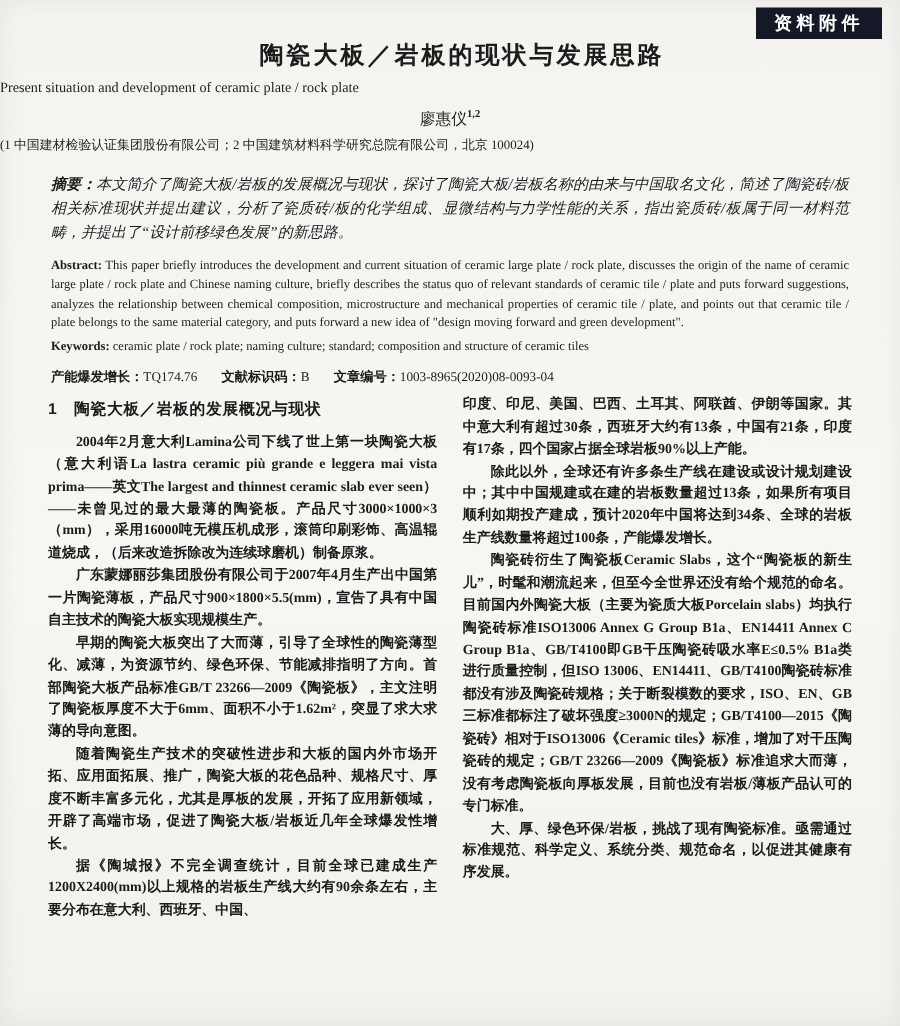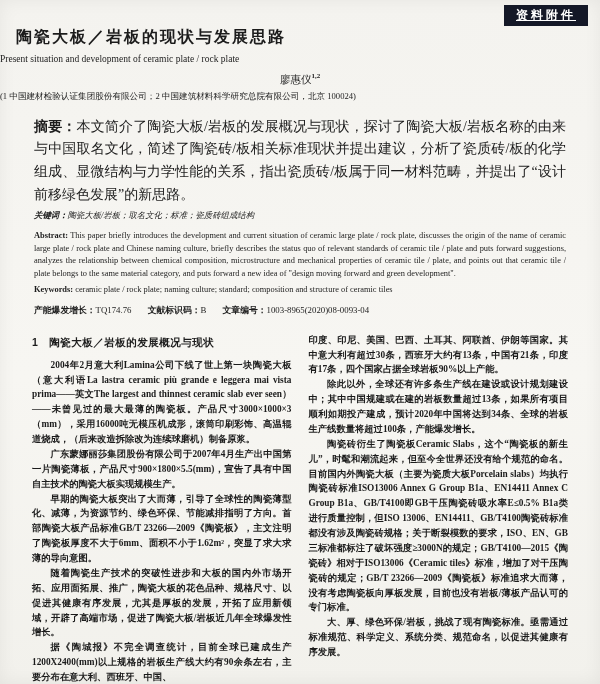--- a/index.html
+++ b/index.html
@@ -9,37 +9,36 @@
     position:relative; width:600px; height:684px; overflow:hidden;
     background:linear-gradient(180deg,#f4f3ef 0%,#f7f6f2 55%,#f2f1ec 100%);
     color:#1c1c1c;
     box-shadow:inset 0 0 18px rgba(0,0,0,0.06);
   }
   .stamp {
     position:absolute; top:5px; right:12px;
     background:#141827; color:#fff;
     padding:2px 12px; font-size:12px; font-weight:bold; letter-spacing:3px;
     font-family:"Liberation Sans", sans-serif;
-    text-decoration:underline;
   }
-  .title-cn { margin-top:27px; font-size:16px; font-weight:bold; letter-spacing:2px;padding-left:16px; }
+  .title-cn { margin-top:27px; text-align:center; font-size:16px; font-weight:bold; letter-spacing:2px;padding-left:16px; }
   .title-en { margin-top:6px; text-align:left; font-size:9.5px; color:#222; }
   .author-line { margin-top:8px; text-align:center; font-size:10.5px; }
   .author-sup { font-size:7px;font-weight:bold; }
   .affiliation { margin-top:4px; text-align:left; font-size:8.6px; color:#222; }
   .front { margin:13px 34px 0 34px; }
   .front p { text-align:justify; }
   .lbl { font-weight:bold; }
-  .abs-cn { font-size:14px; line-height:1.62; }
+  .abs-cn { font-size:10px; line-height:1.62; font-style:italic; }
   .kw-cn  { font-size:8.4px; line-height:1.62; font-style:italic; margin-top:3px; }
   .abs-en { font-size:8.4px; line-height:1.52; margin-top:7px; }
   .kw-en  { font-size:8.4px; line-height:1.52; margin-top:3px; }
   .clc    { font-size:8.8px; margin-top:8px; }
   .clc .pair { margin-right:14px; white-space:nowrap; }
-  .columns { display:flex; gap:17px; margin:16px 32px 0 32px; }
+  .columns { display:flex; gap:17px; margin:5px 32px 0 32px; }
   .col { flex:1; min-width:0; }
   .section {
     font-family:"Liberation Sans", sans-serif;
     font-size:10.5px; font-weight:bold; margin:3px 0 8px 0; letter-spacing:0.5px;
   }
   .body-p {
     font-size:9.3px; line-height:1.6; text-align:justify; text-indent:2em;
     color:#1b1b1b;
     font-weight:bold;
   }
@@ -58,41 +57,40 @@
   <div class="title-en">Present situation and development of ceramic plate / rock plate</div>
 
   <div class="author-line">
     <span class="author-name">廖惠仪</span><sup class="author-sup">1,2</sup>
   </div>
   <div class="affiliation">(1 中国建材检验认证集团股份有限公司；2 中国建筑材料科学研究总院有限公司，北京 100024)</div>
 
   <div class="front">
     <p class="abs-cn"><span class="lbl">摘要：</span><span>本文简介了陶瓷大板/岩板的发展概况与现状，探讨了陶瓷大板/岩板名称的由来与中国取名文化，简述了陶瓷砖/板相关标准现状并提出建议，分析了瓷质砖/板的化学组成、显微结构与力学性能的关系，指出瓷质砖/板属于同一材料范畴，并提出了“设计前移绿色发展”的新思路。</span></p>
 
-    <p class="kw-cn"><span class="lbl">关键词：</span><span>陶瓷大板/岩板；取名文化；标准；瓷质砖组成结构</span></p>
 
     <p class="abs-en"><span class="lbl">Abstract:</span> <span>This paper briefly introduces the development and current situation of ceramic large plate / rock plate, discusses the origin of the name of ceramic large plate / rock plate and Chinese naming culture, briefly describes the status quo of relevant standards of ceramic tile / plate and puts forward suggestions, analyzes the relationship between chemical composition, microstructure and mechanical properties of ceramic tile / plate, and points out that ceramic tile / plate belongs to the same material category, and puts forward a new idea of "design moving forward and green development".</span></p>
 
     <p class="kw-en"><span class="lbl">Keywords:</span> <span>ceramic plate / rock plate; naming culture; standard; composition and structure of ceramic tiles</span></p>
 
     <p class="clc">
       <span class="pair"><span class="lbl">产能爆发增长：</span><span>TQ174.76</span></span>
       <span class="pair"><span class="lbl">文献标识码：</span><span>B</span></span>
       <span class="pair"><span class="lbl">文章编号：</span><span>1003-8965(2020)08-0093-04</span></span>
     </p>
   </div>
 
   <div class="columns">
     <div class="col col-left">
       <h2 class="section">1　陶瓷大板／岩板的发展概况与现状</h2>
       <div>
           <p class="body-p">2004年2月意大利Lamina公司下线了世上第一块陶瓷大板（意大利语La lastra ceramic più grande e leggera mai vista prima——英文The largest and thinnest ceramic slab ever seen）——未曾见过的最大最薄的陶瓷板。产品尺寸3000×1000×3（mm），采用16000吨无模压机成形，滚筒印刷彩饰、高温辊道烧成，（后来改造拆除改为连续球磨机）制备原浆。</p>
           <p class="body-p">广东蒙娜丽莎集团股份有限公司于2007年4月生产出中国第一片陶瓷薄板，产品尺寸900×1800×5.5(mm)，宣告了具有中国自主技术的陶瓷大板实现规模生产。</p>
           <p class="body-p">早期的陶瓷大板突出了大而薄，引导了全球性的陶瓷薄型化、减薄，为资源节约、绿色环保、节能减排指明了方向。首部陶瓷大板产品标准GB/T 23266—2009《陶瓷板》，主文注明了陶瓷板厚度不大于6mm、面积不小于1.62m²，突显了求大求薄的导向意图。</p>
-          <p class="body-p">随着陶瓷生产技术的突破性进步和大板的国内外市场开拓、应用面拓展、推广，陶瓷大板的花色品种、规格尺寸、以促进其健康有序发展，尤其是厚板的发展，开拓了应用新领域，开辟了高端市场，促进了陶瓷大板/岩板近几年全球爆发性增长。</p>
+          <p class="body-p">随着陶瓷生产技术的突破性进步和大板的国内外市场开拓、应用面拓展、推广，陶瓷大板的花色品种、规格尺寸、厚度不断丰富多元化，尤其是厚板的发展，开拓了应用新领域，开辟了高端市场，促进了陶瓷大板/岩板近几年全球爆发性增长。</p>
           <p class="body-p">据《陶城报》不完全调查统计，目前全球已建成生产1200X2400(mm)以上规格的岩板生产线大约有90余条左右，主要分布在意大利、西班牙、中国、</p>
         </div>
     </div>
     <div class="col col-right">
       <div>
           <p class="body-p">印度、印尼、美国、巴西、土耳其、阿联酋、伊朗等国家。其中意大利有超过30条，西班牙大约有13条，中国有21条，印度有17条，四个国家占据全球岩板90%以上产能。</p>
           <p class="body-p">除此以外，全球还有许多条生产线在建设或设计规划建设中；其中中国规建或在建的岩板数量超过13条，如果所有项目顺利如期投产建成，预计2020年中国将达到34条、全球的岩板生产线数量将超过100条，产能爆发增长。</p>
           <p class="body-p">陶瓷砖衍生了陶瓷板Ceramic Slabs，这个“陶瓷板的新生儿”，时髦和潮流起来，但至今全世界还没有给个规范的命名。目前国内外陶瓷大板（主要为瓷质大板Porcelain slabs）均执行陶瓷砖标准ISO13006 Annex G Group B1a、EN14411 Annex C Group B1a、GB/T4100即GB干压陶瓷砖吸水率E≤0.5% B1a类进行质量控制，但ISO 13006、EN14411、GB/T4100陶瓷砖标准都没有涉及陶瓷砖规格；关于断裂模数的要求，ISO、EN、GB三标准都标注了破坏强度≥3000N的规定；GB/T4100—2015《陶瓷砖》相对于ISO13006《Ceramic tiles》标准，增加了对干压陶瓷砖的规定；GB/T 23266—2009《陶瓷板》标准追求大而薄，没有考虑陶瓷板向厚板发展，目前也没有岩板/薄板产品认可的专门标准。</p>
           <p class="body-p">大、厚、绿色环保/岩板，挑战了现有陶瓷标准。亟需通过标准规范、科学定义、系统分类、规范命名，以促进其健康有序发展。</p>
         </div>

